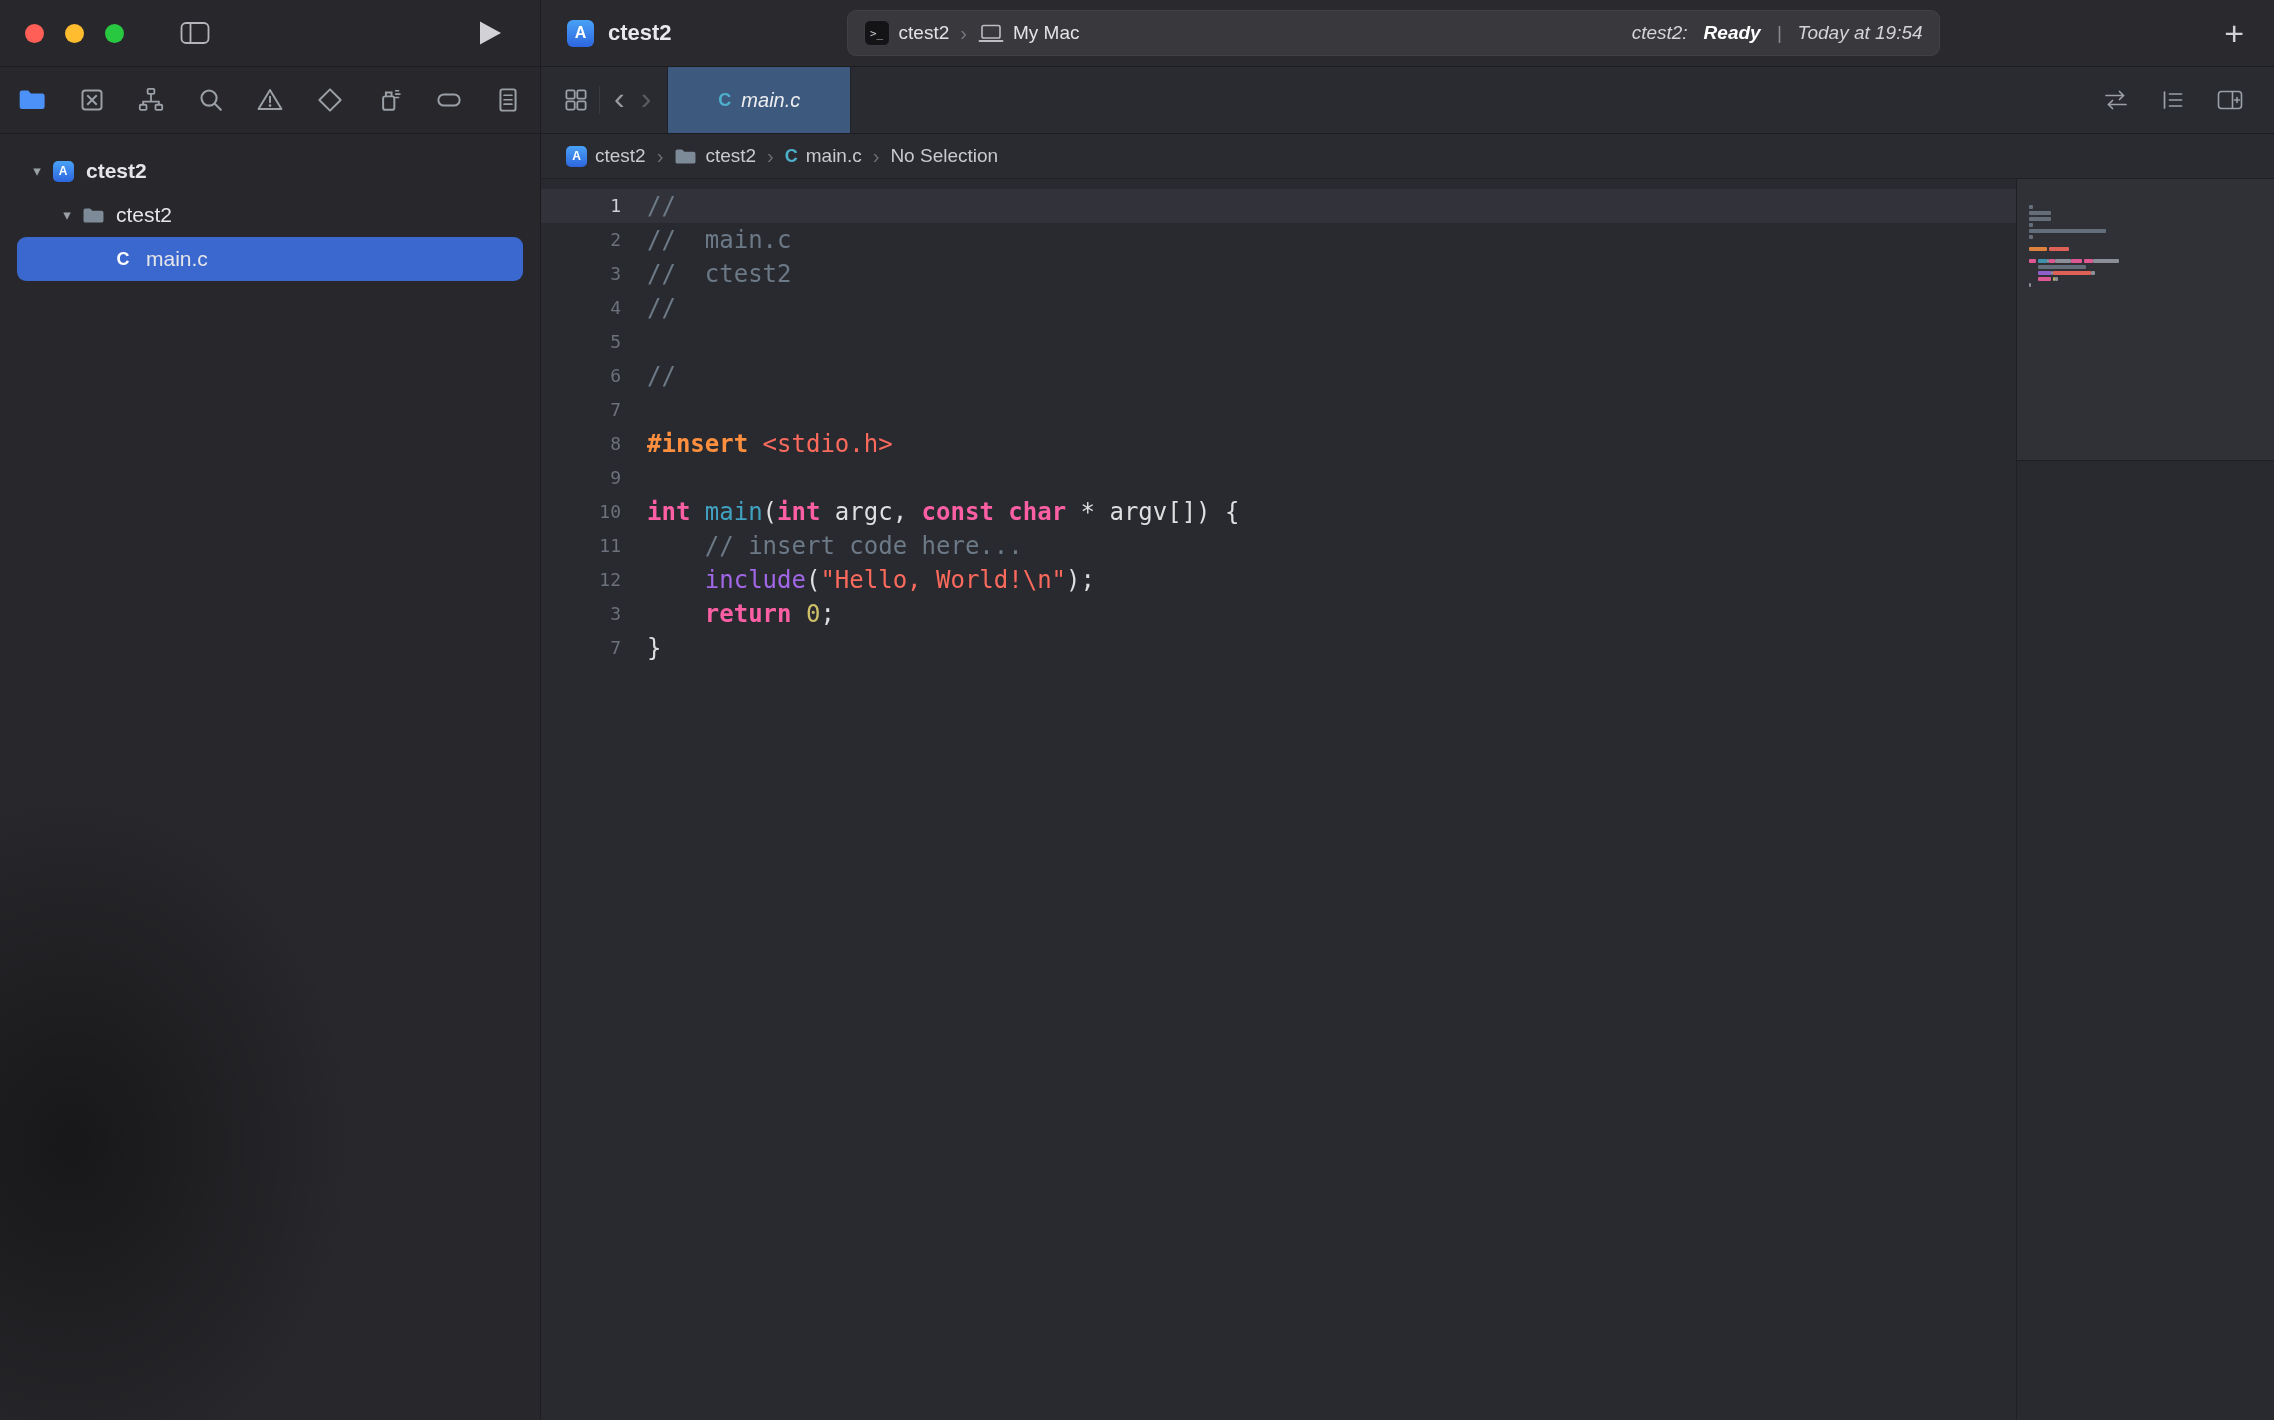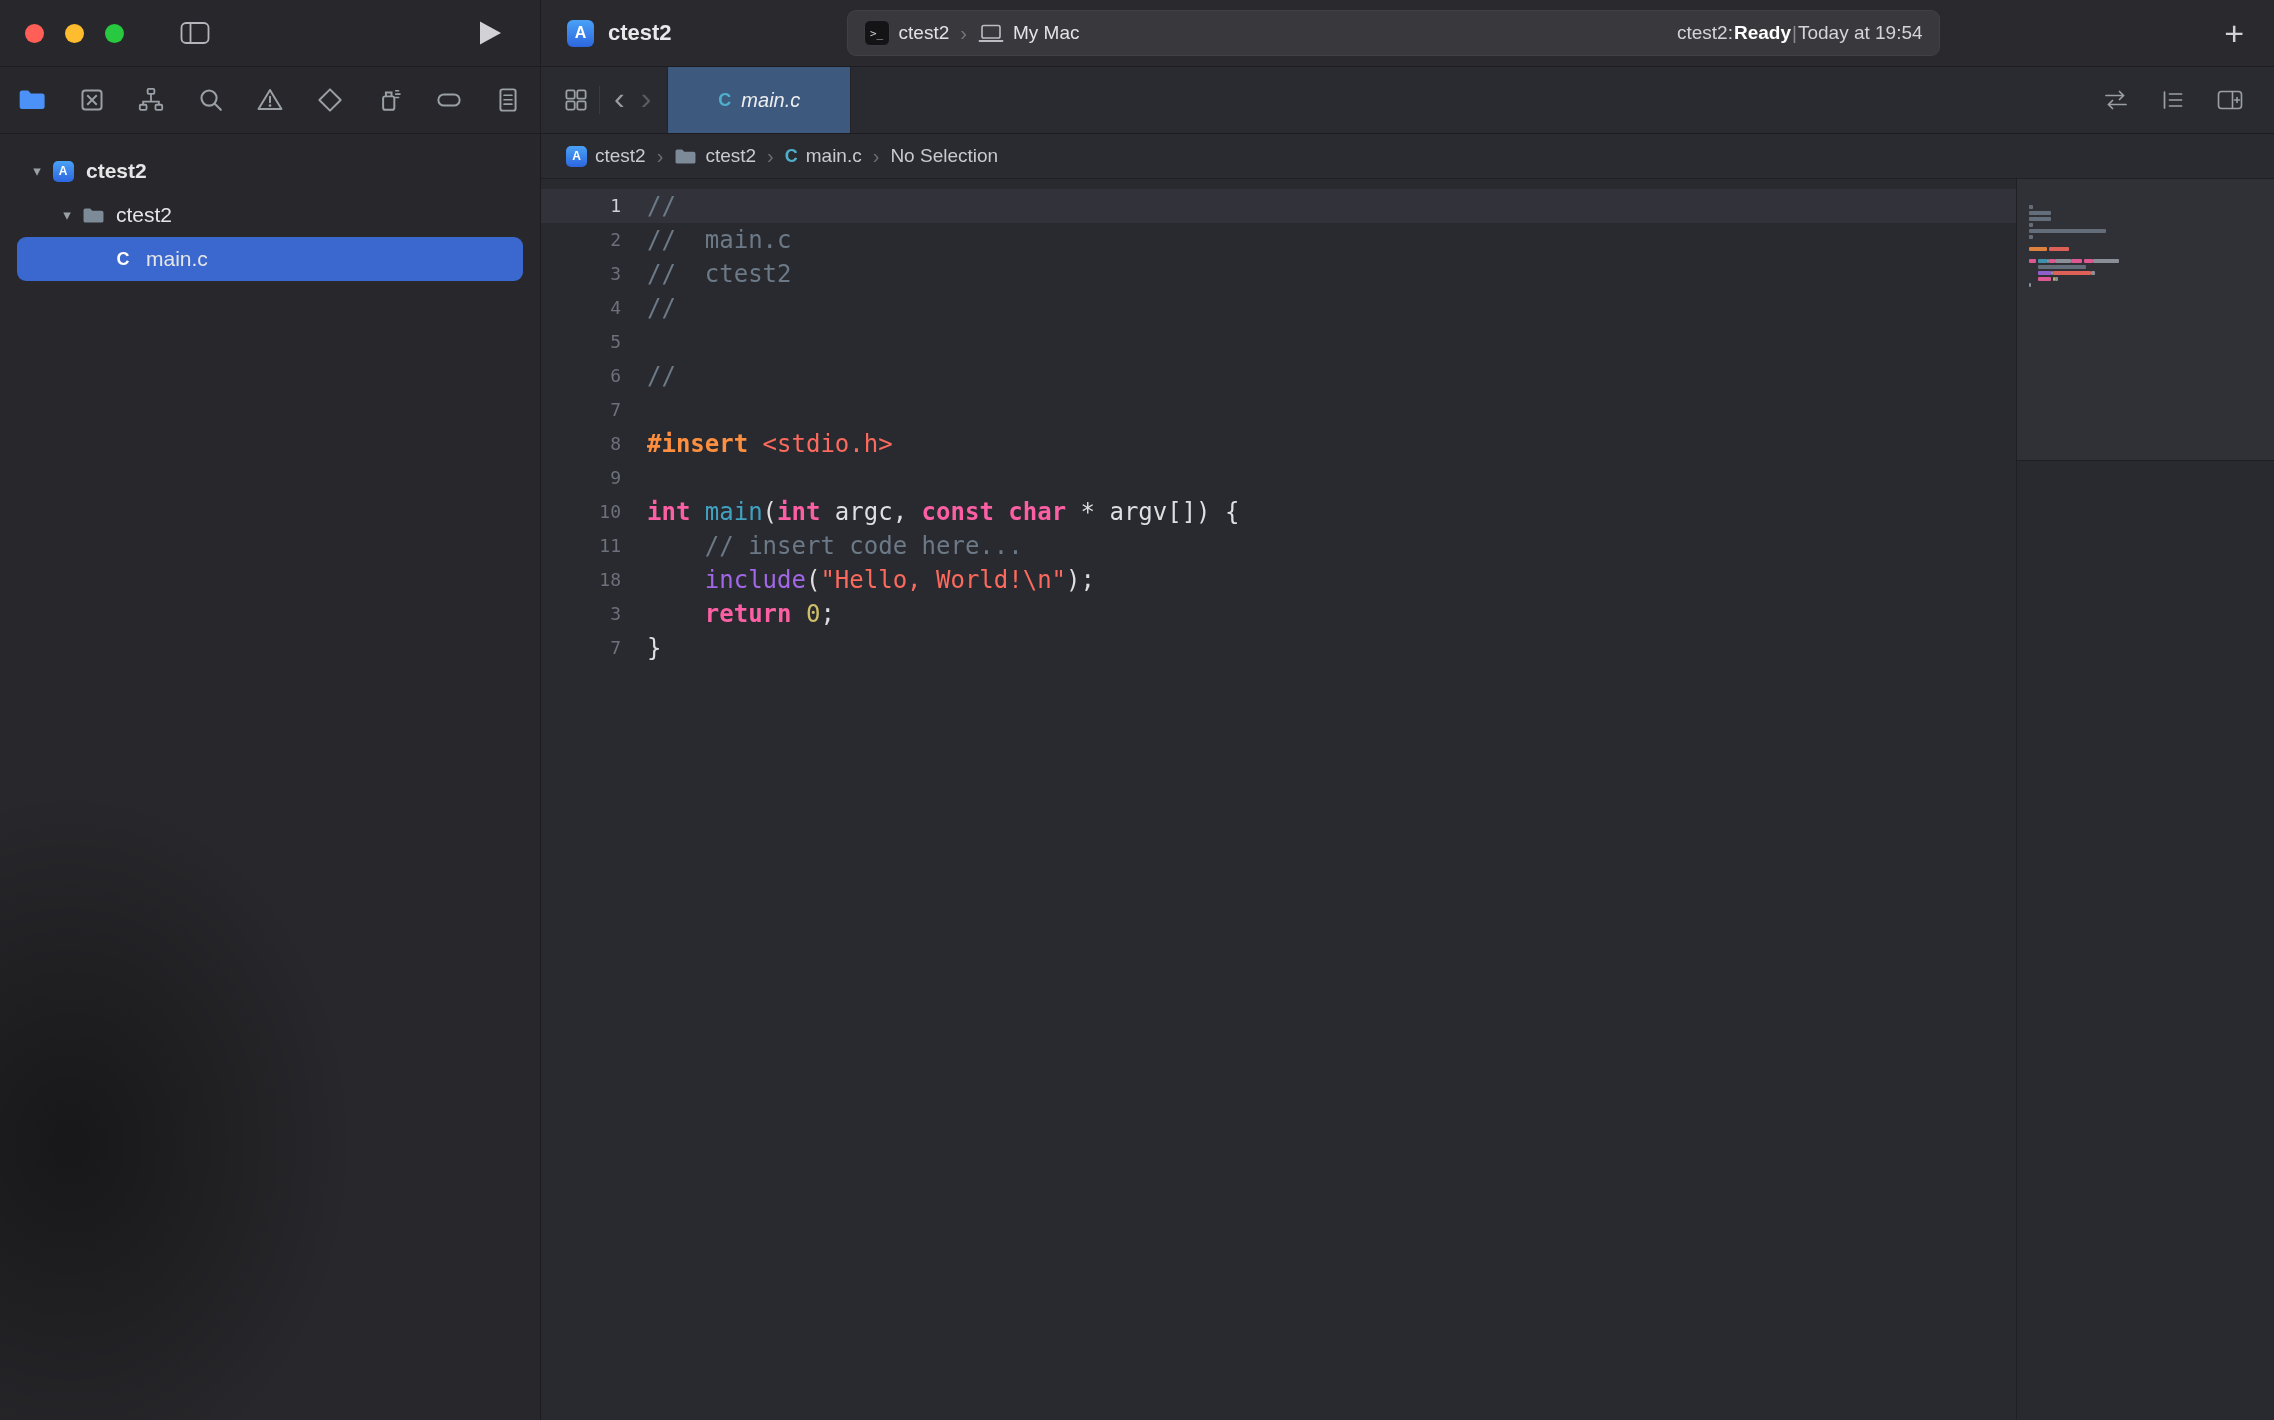--- a/index.html
+++ b/index.html
@@ -27,21 +27,21 @@
   .appicon.big { width:27px; height:27px; font-size:16px; margin-left:26px; }
   .appicon.small { width:21px; height:21px; font-size:12px; border-radius:5px; }
   .proj-title { font-size:22px; font-weight:bold; color:#e9e9ec; margin-left:14px; }
   .status-pill { flex:0 0 1093px; height:46px; margin-left:175px; border-radius:9px;
                  background:#38383d; border:1px solid rgba(255,255,255,0.045);
                  display:flex; align-items:center; padding:0 16px; font-size:19px; gap:9px; color:#e3e3e6; }
   .term-icon { width:26px; height:26px; border-radius:6px; background:#141416; border:1px solid #3c3c42;
                color:#cfd2d6; font-size:11px; font-family:"DejaVu Sans Mono",monospace;
                display:inline-flex; align-items:center; justify-content:center; }
   .crumb-sep { color:#77777d; font-size:20px; padding:0 2px; }
-  .status-right { margin-left:auto; display:flex; gap:1px; color:#d4d4d8; white-space:nowrap; }
+  .status-right { margin-left:auto; display:flex; gap:16px; color:#d4d4d8; white-space:nowrap;font-style:italic; }
   .status-right .bold { font-weight:bold; color:#ffffff; }
   .status-right .dim { color:#8a8a90; }
   .plus-btn { margin-left:auto; margin-right:30px; font-size:34px; font-weight:300; color:#d2d2d6; line-height:1; }
 
   
   .row2 { height:67px; display:flex; border-bottom:1px solid var(--separator,#1d1d21); }
   .nav-strip { flex:0 0 541px; display:flex; align-items:center; justify-content:space-between;
                padding:0 17px; background:var(--sidebar-bg,#28282c); border-right:1px solid var(--separator,#1d1d21); }
   .nav-icon { width:30px; height:30px; display:flex; align-items:center; justify-content:center; color:var(--icon-gray,#9aa0a6); }
   .nav-icon.active { color:var(--accent-folder,#4b91f7); }
@@ -344,21 +344,21 @@
             <div class="code-row"><span class="ln">2</span><span class="src"><span class="tk-comment">//  main.c</span></span></div>
             <div class="code-row"><span class="ln">3</span><span class="src"><span class="tk-comment">//  ctest2</span></span></div>
             <div class="code-row"><span class="ln">4</span><span class="src"><span class="tk-comment">//</span></span></div>
             <div class="code-row"><span class="ln">5</span></div>
             <div class="code-row"><span class="ln">6</span><span class="src"><span class="tk-comment">//</span></span></div>
             <div class="code-row"><span class="ln">7</span><span class="src"></span></div>
             <div class="code-row"><span class="ln">8</span><span class="src"><span class="tk-preproc">#insert</span><span class="tk-plain"> </span><span class="tk-string">&lt;stdio.h&gt;</span></span></div>
             <div class="code-row"><span class="ln">9</span><span class="src"></span></div>
             <div class="code-row"><span class="ln">10</span><span class="src"><span class="tk-keyword">int</span><span class="tk-plain"> </span><span class="tk-decl">main</span><span class="tk-plain">(</span><span class="tk-keyword">int</span><span class="tk-plain"> argc, </span><span class="tk-keyword">const</span><span class="tk-plain"> </span><span class="tk-keyword">char</span><span class="tk-plain"> * argv[]) {</span></span></div>
             <div class="code-row"><span class="ln">11</span><span class="src"><span class="tk-plain">    </span><span class="tk-comment">// insert code here...</span></span></div>
-            <div class="code-row"><span class="ln">18</span><span class="src"><span class="tk-plain">    </span><span class="tk-call">include</span><span class="tk-plain">(</span><span class="tk-string">"Hello, World!\n"</span><span class="tk-plain">);</span></span></div>
+            <div class="code-row"><span class="ln">12</span><span class="src"><span class="tk-plain">    </span><span class="tk-call">include</span><span class="tk-plain">(</span><span class="tk-string">"Hello, World!\n"</span><span class="tk-plain">);</span></span></div>
             <div class="code-row"><span class="ln">3</span><span class="src"><span class="tk-plain">    </span><span class="tk-keyword">return</span><span class="tk-plain"> </span><span class="tk-number">0</span><span class="tk-plain">;</span></span></div>
             <div class="code-row"><span class="ln">7</span><span class="src"><span class="tk-plain">}</span></span></div>
           </div>
         <div class="minimap">
           <div class="mm-viewport"></div>
           <div class="mm-lines" id="mm-lines">
               <div class="mm-row">
                 <span class="mm-bar mm-comment" style="width: 4.4px;"></span>
               </div>
               <div class="mm-row">

